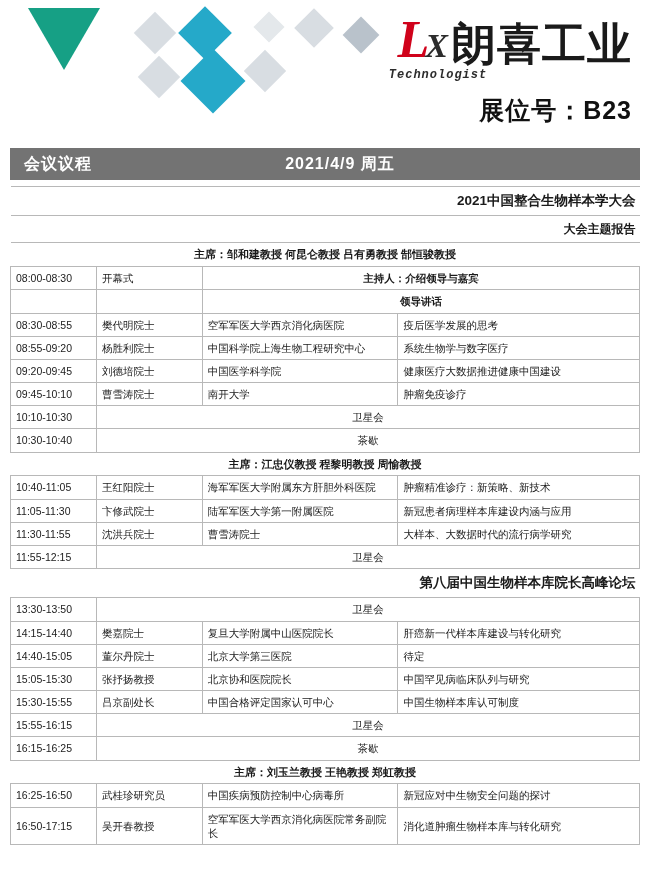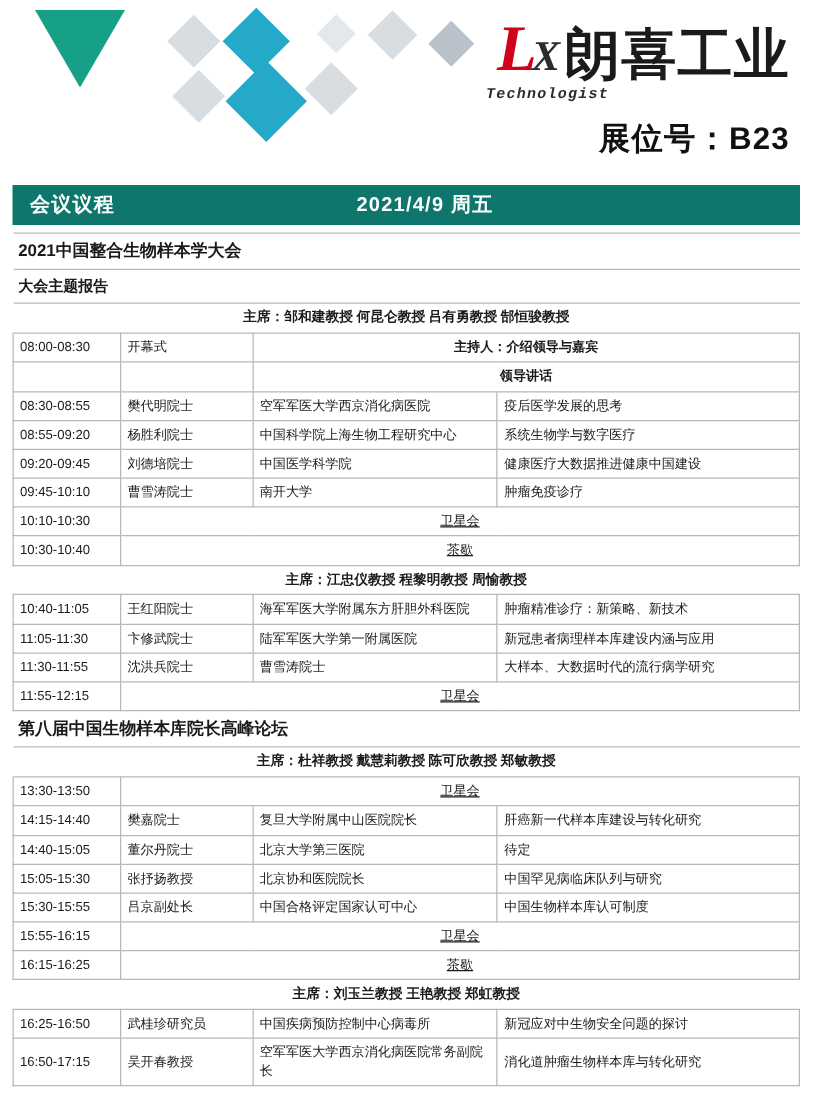--- a/index.html
+++ b/index.html
@@ -68,21 +68,21 @@
   .booth {
     margin-top: 12px;
     font-size: 25px; font-weight: bold; color: #111;
     letter-spacing: 1px;
   }
 
   
   .titlebar {
     position: absolute; left: 10px; top: 148px;
     width: 630px; height: 32px;
-    background: #0f766e;
+    background: #737373;
     display: flex; align-items: center;
   }
   .titlebar .tb-left {
     color: #ffffff; font-size: 16px; font-weight: bold;
     padding-left: 14px; letter-spacing: 1px;
   }
   .titlebar .tb-center {
     flex: 1; text-align: center;
     color: #ffffff; font-size: 16px; font-weight: bold;
     letter-spacing: 1px; padding-right: 52px;
@@ -101,38 +101,37 @@
     padding: 4px 5px;
     vertical-align: middle;
     line-height: 1.35;
   }
   .col-time { width: 86px; white-space: nowrap; }
   .col-name { width: 106px; }
   .col-org  { width: 196px; }
   .col-topic{ width: 242px; }
 
   tr.row-head td {
-    text-align: left;
+    text-align: right;
     font-weight: bold;
     font-size: 12px;
     padding: 5px 4px;
     border-left: none; border-right: none;
   }
   tr.row-head.big td { font-size: 13.5px; }
   tr.row-chair td {
     text-align: center; font-weight: bold; font-size: 11px;
     border-left: none; border-right: none;
   }
   tr.row-span td.span {
     text-align: center;
-    text-decoration: underline;
   }
   .center { text-align: center; }
   .bold { font-weight: bold; }
-  .nobord-top { border-top: none !important; font-family: Liberation Serif, serif; }
+  .nobord-top { border-top: none !important; }
 </style>
 </head>
 <body>
 
 <div class="page">
 
   <div class="deco tri-green"></div>
   <div class="dia dia-1"></div>
   <div class="dia dia-8"></div>
   <div class="dia dia-2"></div>
@@ -239,23 +238,20 @@
       </tr>
 
       <tr class="row-span">
         <td class="col-time">11:55-12:15</td>
         <td class="span" colspan="3">卫星会</td>
       </tr>
 
       <tr class="row-head big">
         <td colspan="4">第八届中国生物样本库院长高峰论坛</td>
       </tr>
-      <tr class="row-chair">
-        <td colspan="4" class="nobord-top">主席：杜祥教授 戴慧莉教授 陈可欣教授 郑敏教授</td>
-      </tr>
 
       <tr class="row-span">
         <td class="col-time">13:30-13:50</td>
         <td class="span" colspan="3">卫星会</td>
       </tr>
 
       <tr>
         <td class="col-time">14:15-14:40</td>
         <td class="col-name">樊嘉院士</td>
         <td class="col-org">复旦大学附属中山医院院长</td>

